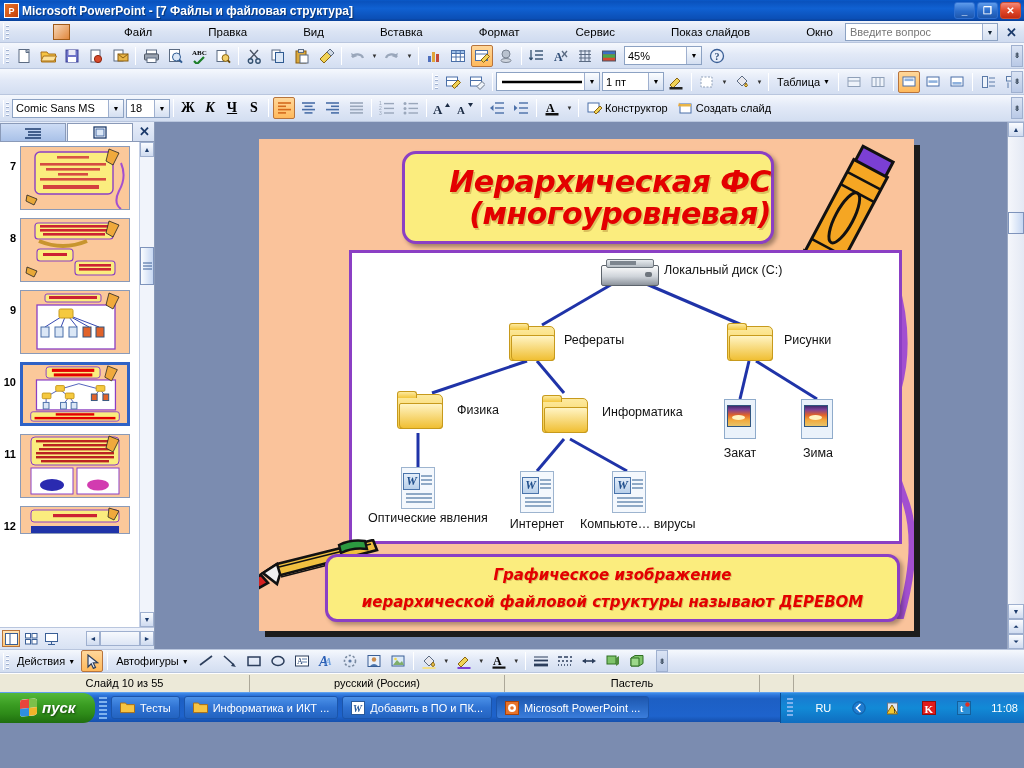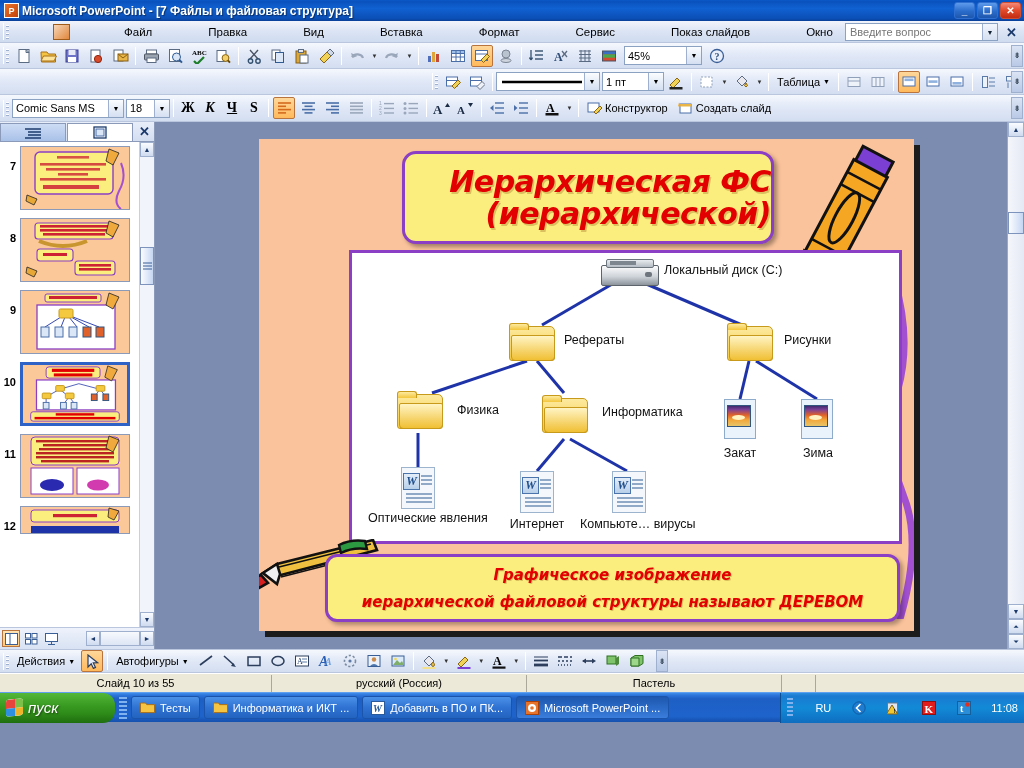--- a/index.html
+++ b/index.html
@@ -222,24 +222,24 @@
   .statusbar { height: 19px; background:#ece9d8; display:flex; align-items:center;
      border-top:1px solid #fff; font-size:11px; color:#000;}
   .st-cell { height:17px; display:flex; align-items:center; justify-content:center;
      border-right:1px solid #aca899; }
 
   
   .taskbar { height: 30px;
      background: linear-gradient(to bottom,#3f8cea 0%,#2b72d8 9%,#1d5fc4 20%,#1e63cc 80%,#1550ad 100%);
      display:flex; align-items:center; position:relative;
      border-top:1px solid #5fa0f0;}
-  .startbtn { height: 30px; width: 115px;
+  .startbtn { height: 30px; width: 95px;
      background: linear-gradient(to bottom,#53b83a 0%,#3a9c22 40%,#2d8a18 70%,#1f6e0f 100%);
-     border-radius: 0 12px 12px 0; display:flex;align-items:center; gap:5px; padding-left:6px;
-     color:#fff; font-weight:normal; font-style:italic; font-size:15px;
+     border-radius: 0 12px 12px 0; display:flex;align-items:center; gap:5px; padding-left:20px;
+     color:#fff; font-weight:bold; font-style:italic; font-size:15px;
      text-shadow:1px 1px 2px rgba(0,0,0,0.5);}
   .startflag { width:17px;height:17px; background:#fff; border-radius:3px;
      display:grid; grid-template-columns:1fr 1fr; grid-template-rows:1fr 1fr; overflow:hidden; transform:skewY(-6deg);}
   .tsk { height:23px; margin-left:4px; padding: 0 8px; display:flex; align-items:center; gap:5px;
      border-radius:3px; color:#fff; font-size:11px; white-space:nowrap;
      background: linear-gradient(to bottom,#4b91e8,#2f72d2 50%,#2363c0); border:1px solid #1b55ab;}
   .tsk.active { background: linear-gradient(to bottom,#1e57ae,#2a6ac6 50%,#3b7ddb); }
   .tray { position:absolute; right:0; height:30px; display:flex; align-items:center; gap:20px; padding:0 6px;
      background: linear-gradient(to bottom,#2c8fe0 0%,#1a7ad0 10%,#128ad6 50%,#0f6dc0 100%);
      border-left:1px solid #0a4e94; color:#fff; font-size:11px;}
@@ -955,21 +955,21 @@
             <path d="M45 126 l10 18 l10-18z" fill="#5c27ad"></path>
           </g>
         </svg>
 
         <svg class="squiggle" viewBox="0 0 60 340">
           <path d="M40 0 q18 60 4 110 q-16 54 6 108 q18 46 -4 122" fill="none" stroke="#a24fd0" stroke-width="7" stroke-linecap="round"></path>
         </svg>
 
         <div class="titlebox">
           <div class="line">Иерархическая ФС</div>
-          <div class="line">(иерархической)</div>
+          <div class="line">(многоуровневая)</div>
         </div>
 
         <div class="diagram">
           <svg width="547" height="288" viewBox="0 0 547 288" style="position:absolute;left:0;top:0">
             <g stroke="#1f33a8" stroke-width="3" fill="none">
               <line x1="262" y1="30" x2="190" y2="72"></line>
               <line x1="292" y1="30" x2="390" y2="72"></line>
               <line x1="175" y1="108" x2="80" y2="140"></line>
               <line x1="185" y1="108" x2="212" y2="140"></line>
               <line x1="397" y1="108" x2="388" y2="146"></line>
@@ -1249,21 +1249,21 @@
   <div class="tbtn">
     <svg width="16" height="14">
         <path d="M2 4 l4 -2.5 h8 v8 l-4 2.5 h-8z" fill="#7fc46a" stroke="#2f6f22"></path>
         <path d="M2 4 h8 v8 h-8z" fill="#9dd88a" stroke="#2f6f22"></path>
       </svg>
     </div>
   <div class="toolbar-overflow" style="right:auto; left:656px;">⇟</div>
 </div>
 
 <div class="statusbar">
-  <div class="st-cell" style="width:272px;">Слайд 10 из 55</div>
+  <div class="st-cell" style="width:250px;">Слайд 10 из 55</div>
   <div class="st-cell" style="width:255px;">русский (Россия)</div>
   <div class="st-cell" style="width:255px;">Пастель</div>
   <div class="st-cell" style="width:34px;"></div>
   <div class="st-cell" style="flex:1;border-right:none;"></div>
 </div>
 
 <div class="taskbar">
   <div class="startbtn">
     <div class="startflag">
       <div style="background:#e8453c"></div>

